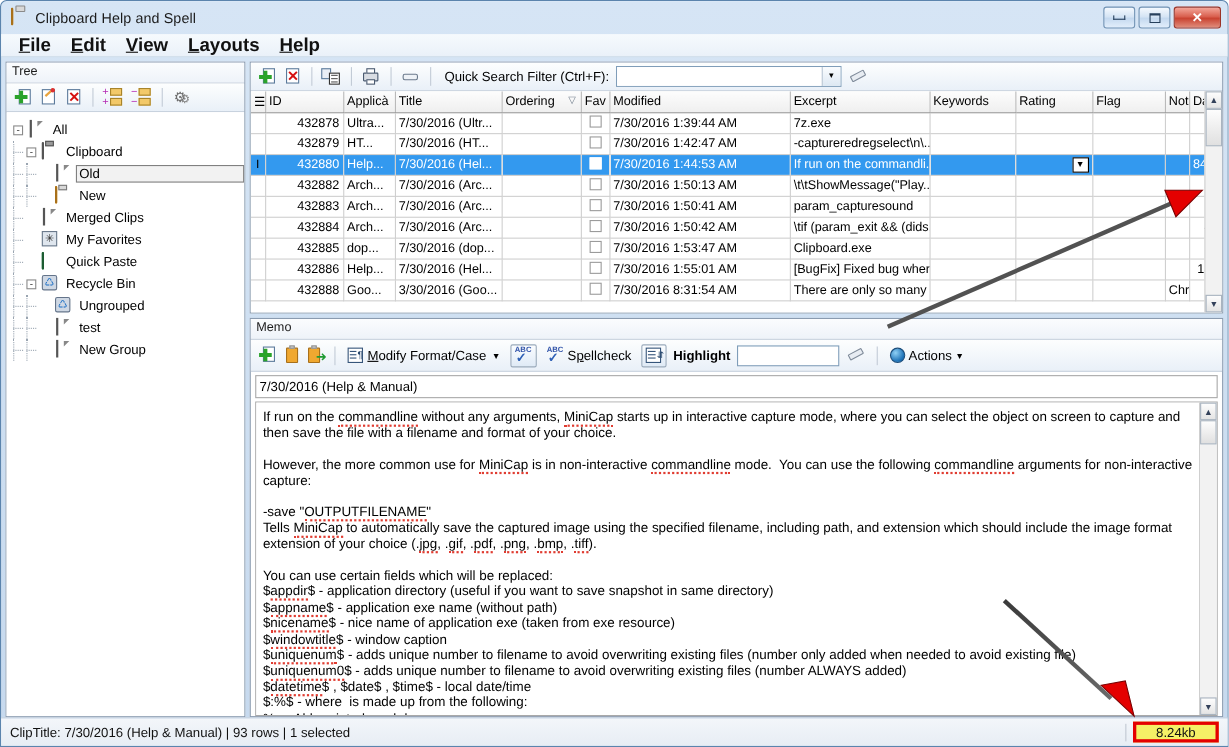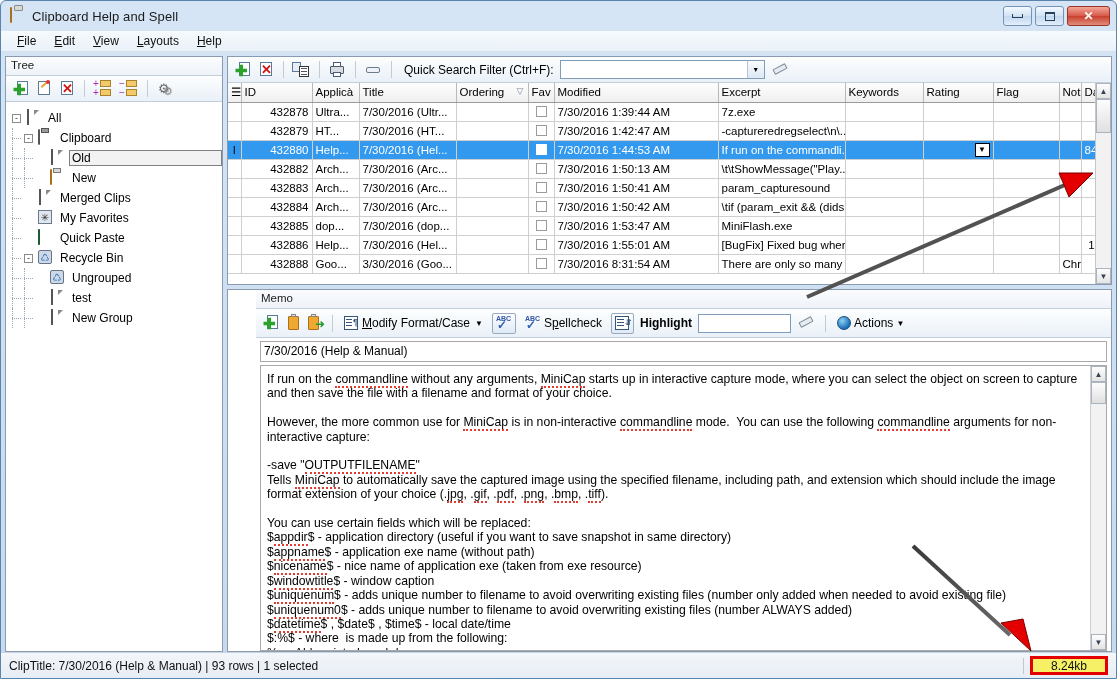--- a/index.html
+++ b/index.html
@@ -53,21 +53,21 @@
   .min-glyph{ width:11px;height:4px;border:1px solid #27405c;border-top:none;}
   .max-glyph{ width:10px;height:9px;border:1px solid #27405c;border-top-width:2px;}
 
   
   .menubar{
     flex:0 0 21px; height:21px; display:flex; align-items:center;
     background:linear-gradient(180deg,#f6fafd,#eaf1f9);
     padding-left:8px; gap:2px;
     border-bottom:1px solid #d3dfeb;
   }
-  .menu-item{ padding:2px 8px; font-size:12px; color:#111; }
+  .menu-item{ padding:2px 8px; font-size:17px; color:#111;font-weight:bold; }
   .menu-item u{ text-decoration:underline; }
 
   
   .body-area{
     flex:1 1 auto; display:flex; padding:4px 4px 0 4px; gap:0;
     min-height:0;
   }
   .panel{
     background:#fff; border:1px solid #8a9bb0;
     display:flex; flex-direction:column; min-height:0;
@@ -118,21 +118,21 @@
   .ic-qp{width:13px;height:14px;background:#2f8f4e;border:1px solid #1c5c32;margin-left:1px;border-radius:1px;}
   .ic-bin{width:14px;height:14px;background:#cfd8e4;border:1px solid #64748a;margin-left:1px;border-radius:2px;display:flex;align-items:center;justify-content:center;color:#1d6fc4;font-size:10px;}
   .tlabel{ padding:0 3px; }
   .tlabel.sel{
     background:#f2f2f2; border:1px solid #808080; padding:0 2px;
     width:165px;
   }
   
   .right-col{ flex:1 1 auto; display:flex; flex-direction:column; min-width:0; margin-left:4px;}
   .grid-panel{ flex:0 0 229px; display:flex;flex-direction:column; }
-  .memo-panel{ flex:1 1 auto; margin-top:4px; display:flex;flex-direction:column; min-height:0;padding-left:28px;}
+  .memo-panel{ flex:1 1 auto; margin-top:4px; display:flex;flex-direction:column; min-height:0;}
   .grid-toolbar{
     flex:0 0 26px;height:26px;
     background:linear-gradient(180deg,#fdfefe,#e9f0f8);
     border-bottom:1px solid #c3cedb;
     display:flex;align-items:center;gap:6px;padding-left:7px;
   }
   .qsf-label{ font-size:12px;margin-left:4px; }
   .qsf-box{
     width:205px;height:19px;border:1px solid #7f9db9;background:#fff;
     display:flex;align-items:stretch;
@@ -541,21 +541,21 @@
                     <td class="num">41</td>
                   </tr>
                   <tr>
                     <td class="rowhdr ctr"></td>
                     <td class="num">432885</td>
                     <td>dop...</td>
                     <td>7/30/2016 (dop...</td>
                     <td></td>
                     <td class="ctr"><span class="chk" style=""></span></td>
                     <td>7/30/2016 1:53:47 AM</td>
-                    <td>MiniFlash.exe</td>
+                    <td>Clipboard.exe</td>
                     <td></td>
                     <td></td>
                     <td></td>
                     <td></td>
                     <td class="num">13</td>
                   </tr>
                   <tr>
                     <td class="rowhdr ctr"></td>
                     <td class="num">432886</td>
                     <td>Help...</td>

